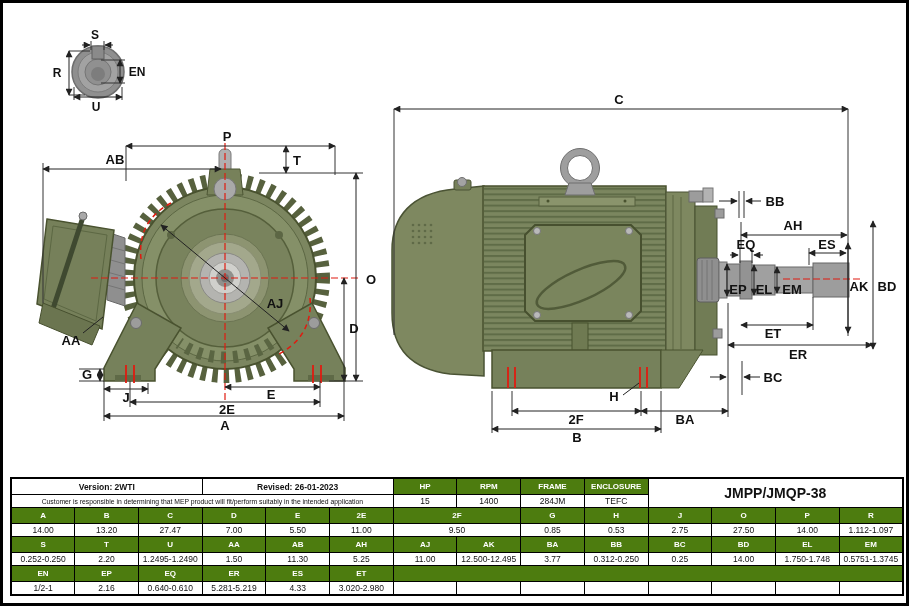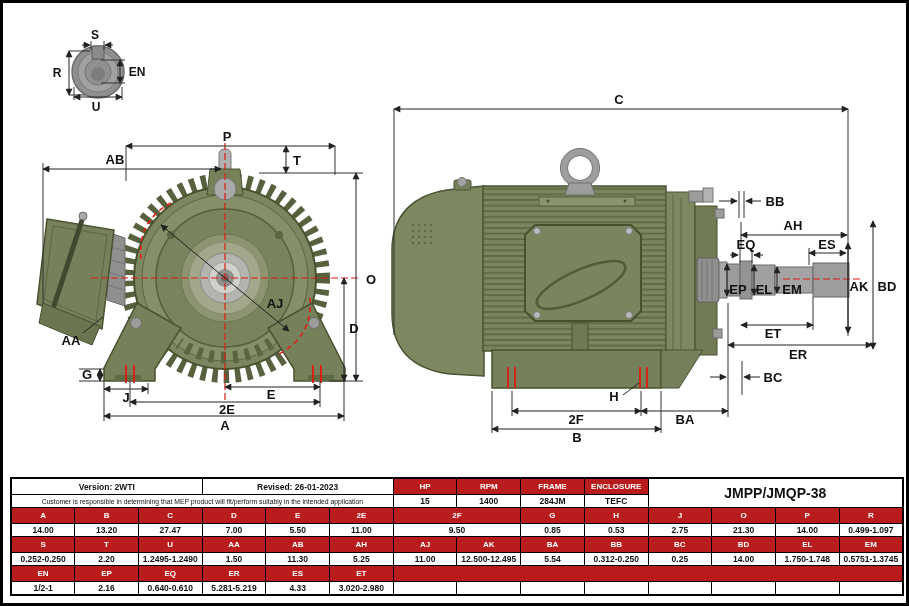--- a/index.html
+++ b/index.html
@@ -6,22 +6,22 @@
   .frame{position:relative;width:909px;height:606px;box-sizing:border-box;border:3px solid #000;background:#fff;overflow:hidden;}
   .drawing{position:absolute;left:0;top:0;}
   .lbl{font:bold 13px "Liberation Sans",sans-serif;fill:#111;text-anchor:middle;}
   .lbl-s{font:bold 12px "Liberation Sans",sans-serif;fill:#111;text-anchor:middle;}
   .dim{stroke:#222;stroke-width:1;fill:none;}
   .ext{stroke:#333;stroke-width:1;fill:none;}
   .cl{stroke:#e01b10;stroke-width:1.2;fill:none;stroke-dasharray:7 3;}
   .tick{stroke:#e01b10;stroke-width:1.8;fill:none;}
   .sheet{position:absolute;left:7px;top:474px;width:894px;border-collapse:collapse;table-layout:fixed;border:2px solid #000;}
   .sheet td{border:1px solid #000;text-align:center;vertical-align:middle;padding:0;overflow:hidden;white-space:nowrap;color:#111;}
-  .sheet td.hdr{background:#b91c1c;color:#fff;font-weight:bold;font-size:8px;height:15px;}
-  .sheet td.val{font-weight:bold;font-size:8.5px;height:12px;border-radius:6px;}
+  .sheet td.hdr{background:#4d7c0f;color:#fff;font-weight:bold;font-size:8px;height:15px;}
+  .sheet td.val{font-weight:normal;font-size:8.5px;height:12px;border-radius:6px;}
   .sheet td.meta{font-weight:bold;font-size:8.5px;height:12px;}
   .sheet td.disc{font-size:6.8px;height:12px;}
   .sheet td.model{font-weight:bold;font-size:14px;margin-top:44px;}
 </style>
 </head>
 <body>
 
 <div class="frame">
 
 <svg class="drawing" width="909" height="479" viewBox="0 0 909 479">
@@ -351,23 +351,23 @@
     <td class="val">14.00</td>
     <td class="val">13.20</td>
     <td class="val">27.47</td>
     <td class="val">7.00</td>
     <td class="val">5.50</td>
     <td class="val">11.00</td>
     <td class="val" colspan="2">9.50</td>
     <td class="val">0.85</td>
     <td class="val">0.53</td>
     <td class="val">2.75</td>
-    <td class="val">21.30</td>
+    <td class="val">27.50</td>
     <td class="val">14.00</td>
-    <td class="val">0.499-1.097</td>
+    <td class="val">1.112-1.097</td>
   </tr>
   <tr>
     <td class="hdr">S</td>
     <td class="hdr">T</td>
     <td class="hdr">U</td>
     <td class="hdr">AA</td>
     <td class="hdr">AB</td>
     <td class="hdr">AH</td>
     <td class="hdr">AJ</td>
     <td class="hdr">AK</td>
@@ -380,21 +380,21 @@
   </tr>
   <tr>
     <td class="val">0.252-0.250</td>
     <td class="val">2.20</td>
     <td class="val">1.2495-1.2490</td>
     <td class="val">1.50</td>
     <td class="val">11.30</td>
     <td class="val">5.25</td>
     <td class="val">11.00</td>
     <td class="val">12.500-12.495</td>
-    <td class="val">5.54</td>
+    <td class="val">3.77</td>
     <td class="val">0.312-0.250</td>
     <td class="val">0.25</td>
     <td class="val">14.00</td>
     <td class="val">1.750-1.748</td>
     <td class="val">0.5751-1.3745</td>
   </tr>
   <tr>
     <td class="hdr">EN</td>
     <td class="hdr">EP</td>
     <td class="hdr">EQ</td>

